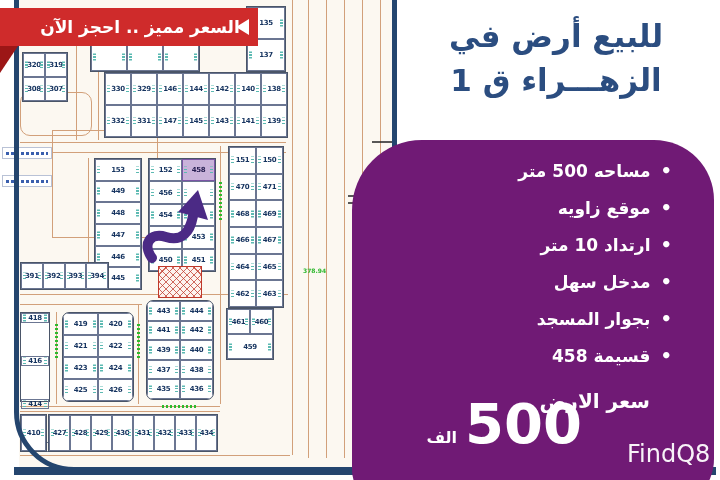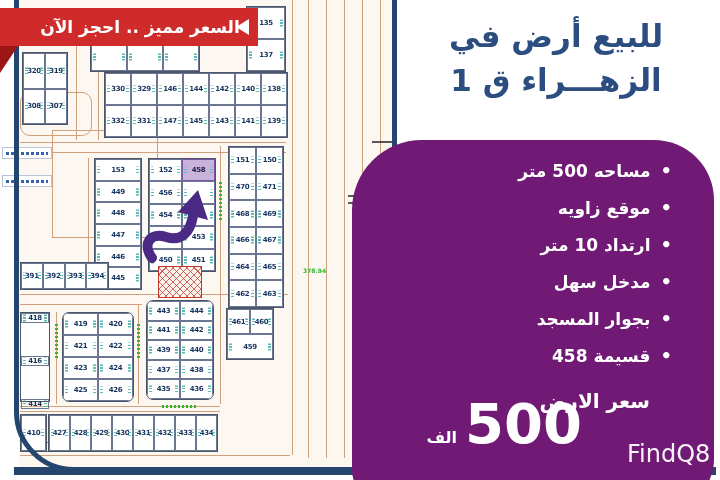--- a/index.html
+++ b/index.html
@@ -107,21 +107,21 @@
   <div class="bl" style="left:372px;top:141px;width:20px;height:2px;"></div>
 
   <div class="lbox" style="left:2px;top:147px;width:50px;height:12px;">
       <div class="ldash"></div>
     </div>
   <div class="lbox" style="left:2px;top:175px;width:50px;height:12px;">
       <div class="ldash"></div>
     </div>
 
   <div id="map-blocks">
-      <div class="block" style="left: 22px; top: 52px; width: 46px; height: 73px;">
+      <div class="block" style="left: 22px; top: 52px; width: 46px; height: 50px;">
         <div class="brow">
           <div class="cell">320</div>
           <div class="cell">319</div>
         </div>
         <div class="brow">
           <div class="cell">308</div>
           <div class="cell">307</div>
         </div>
       </div>
       <div class="block" style="left: 90px; top: 42px; width: 110px; height: 30px;">
@@ -152,21 +152,21 @@
         <div class="brow">
           <div class="cell">332</div>
           <div class="cell">331</div>
           <div class="cell">147</div>
           <div class="cell">145</div>
           <div class="cell">143</div>
           <div class="cell">141</div>
           <div class="cell">139</div>
         </div>
       </div>
-      <div class="block" style="left: 94px; top: 158px; width: 48px; height: 132px;">
+      <div class="block" style="left: 94px; top: 158px; width: 48px; height: 132px; justify-content: center;">
         <div class="brow">
           <div class="cell">153</div>
         </div>
         <div class="brow">
           <div class="cell">449</div>
         </div>
         <div class="brow">
           <div class="cell">448</div>
         </div>
         <div class="brow">

